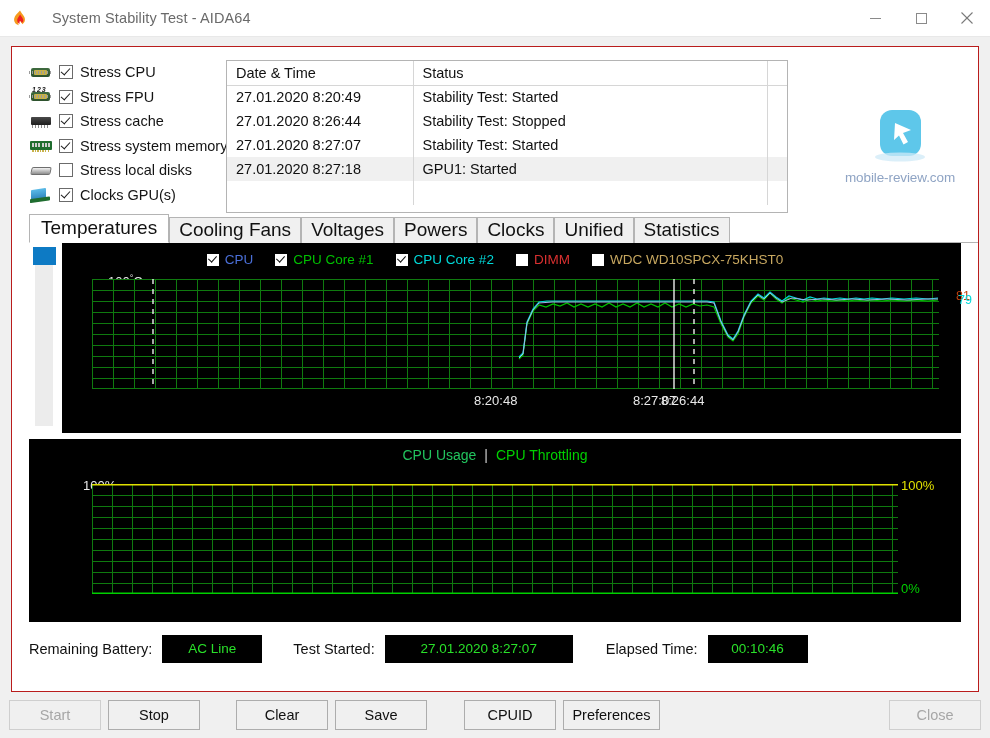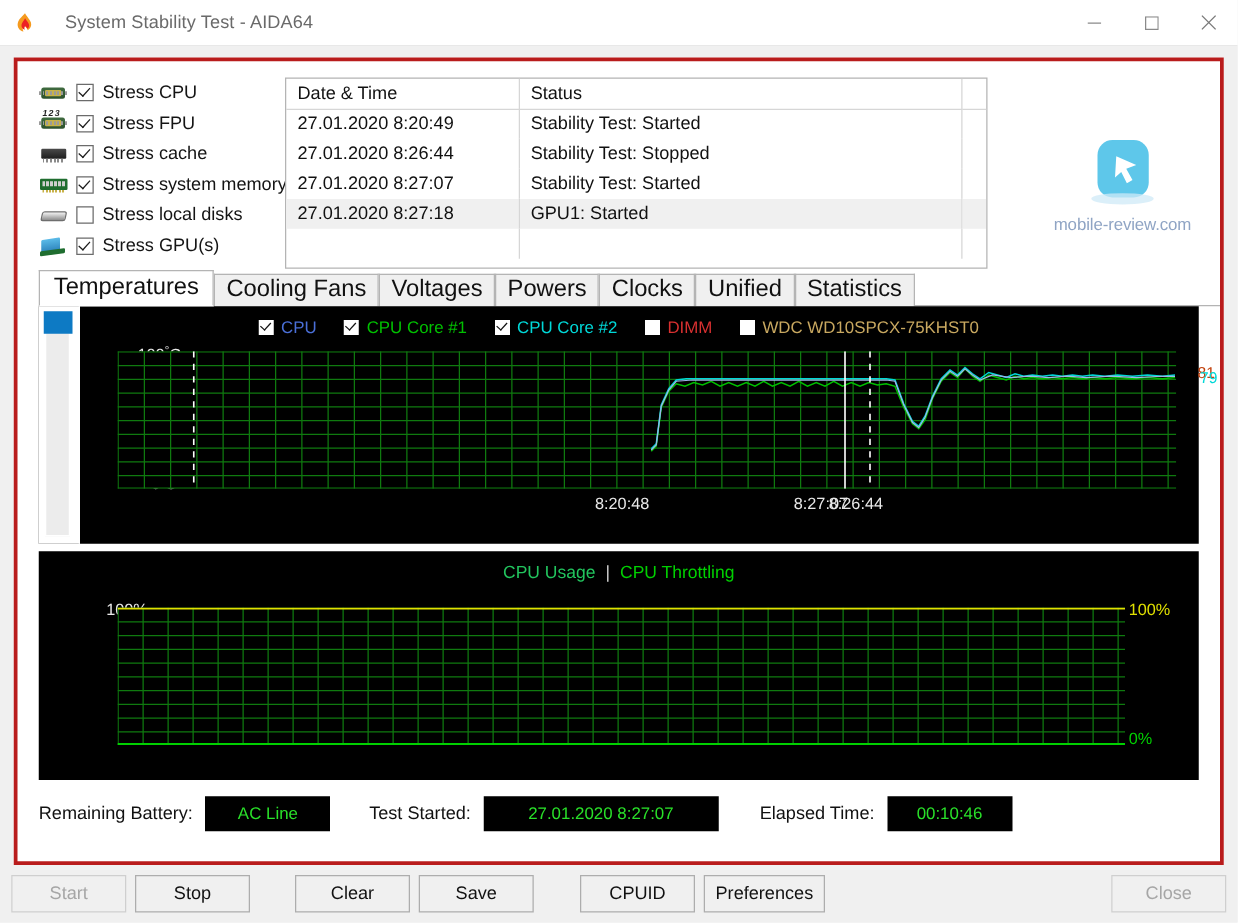--- a/index.html
+++ b/index.html
@@ -30,21 +30,21 @@
   }
 
   
   .window-body {
     position:relative;
     height:701px; background:#f0f0f0;
     padding:0;
   }
   .inner {
     position:absolute; left:11px; top:9px; right:11px; bottom:46px;
-    background:#ffffff; border:3px solid #b91c1c;
+    background:#ffffff; border:1px solid #b91c1c;
   }
 
   
   .top-region { display:flex; padding:13px 0 0 0; height:160px; }
 
   .stress-list { width:212px; padding-left:17px; }
   .stress-row { display:flex; align-items:center; height:24.5px; }
   .stress-icon { width:24px; height:17px; position:relative; flex:0 0 24px; margin-right:6px; }
   .cb {
     width:14px; height:14px; border:1px solid #6b6b6b; background:#fff;
@@ -303,21 +303,21 @@
             </span>
         <span class="cb"></span>
         <span class="stress-label">Stress local disks</span>
       </div>
 
       <div class="stress-row">
         <span class="stress-icon">
               <i class="ic-gpu"></i>
             </span>
         <span class="cb checked"></span>
-        <span class="stress-label">Stress GPU(s)</span>
+        <span class="stress-label">Clocks GPU(s)</span>
       </div>
     </div>
 
     <div class="log-wrap">
       <table class="log-table">
         <thead>
           <tr>
             <th class="col-dt">Date &amp; Time</th>
             <th class="col-st">Status</th>
             <th class="col-x"></th>

